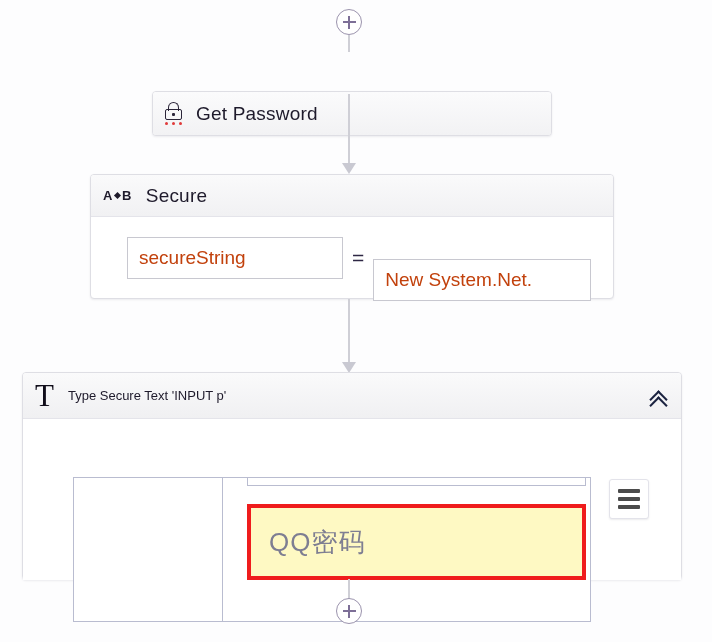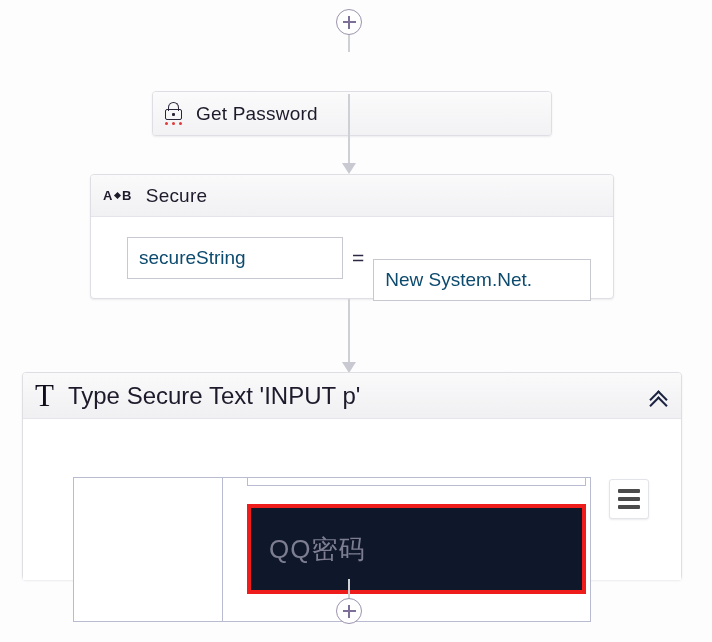--- a/index.html
+++ b/index.html
@@ -210,21 +210,21 @@
   }
   .expr-field {
     box-sizing: border-box;
     height: 42px;
     background: #ffffff;
     border: 1px solid #c8c8d0;
     display: flex;
     align-items: center;
     padding: 0 11px;
     font-size: 19px;
-    color: #0c4a6e;
+    color: #c2410c;
     white-space: nowrap;
     overflow: hidden;
   }
   #assign-left-field  { width: 216px; }
   #assign-right-field { width: 218px; margin-top: 44px; }
   .eq-sign {
     font-size: 21px;
     color: #2e2744;
     margin: 0 9px;
     flex: none;
@@ -249,21 +249,21 @@
   }
   .t-icon {
     font-family: "Liberation Serif", serif;
     font-size: 31px;
     line-height: 1;
     color: #100d1a;
     margin-right: 14px;
     flex: none;
   }
   .tst-title {
-    font-size: 24px;
+    font-size: 13px;
     color: #1e1a2b;
     white-space: nowrap;
     flex: 1 1 auto;
   }
   .collapse-btn {
     width: 30px;
     height: 30px;
     display: flex;
     align-items: center;
     justify-content: center;
@@ -324,24 +324,24 @@
     border: 1px solid #b9bcd0;
     box-sizing: border-box;
     background: #fff;
     overflow: hidden;
   }
   .highlight-box {
     position: absolute;
     left: 24px;
     top: 26px;
     right: 4px;
-    height: 90px;
+    height: 76px;
     border: 4px solid #ef1c1c;
     box-sizing: border-box;
-    background: #0f172a;
+    background: #fef9c3;
     display: flex;
     align-items: center;
     padding-left: 18px;
   }
   .placeholder-text {
     font-size: 26px;
     color: #7e7e92;
     letter-spacing: 1px;
     white-space: nowrap;
   }

